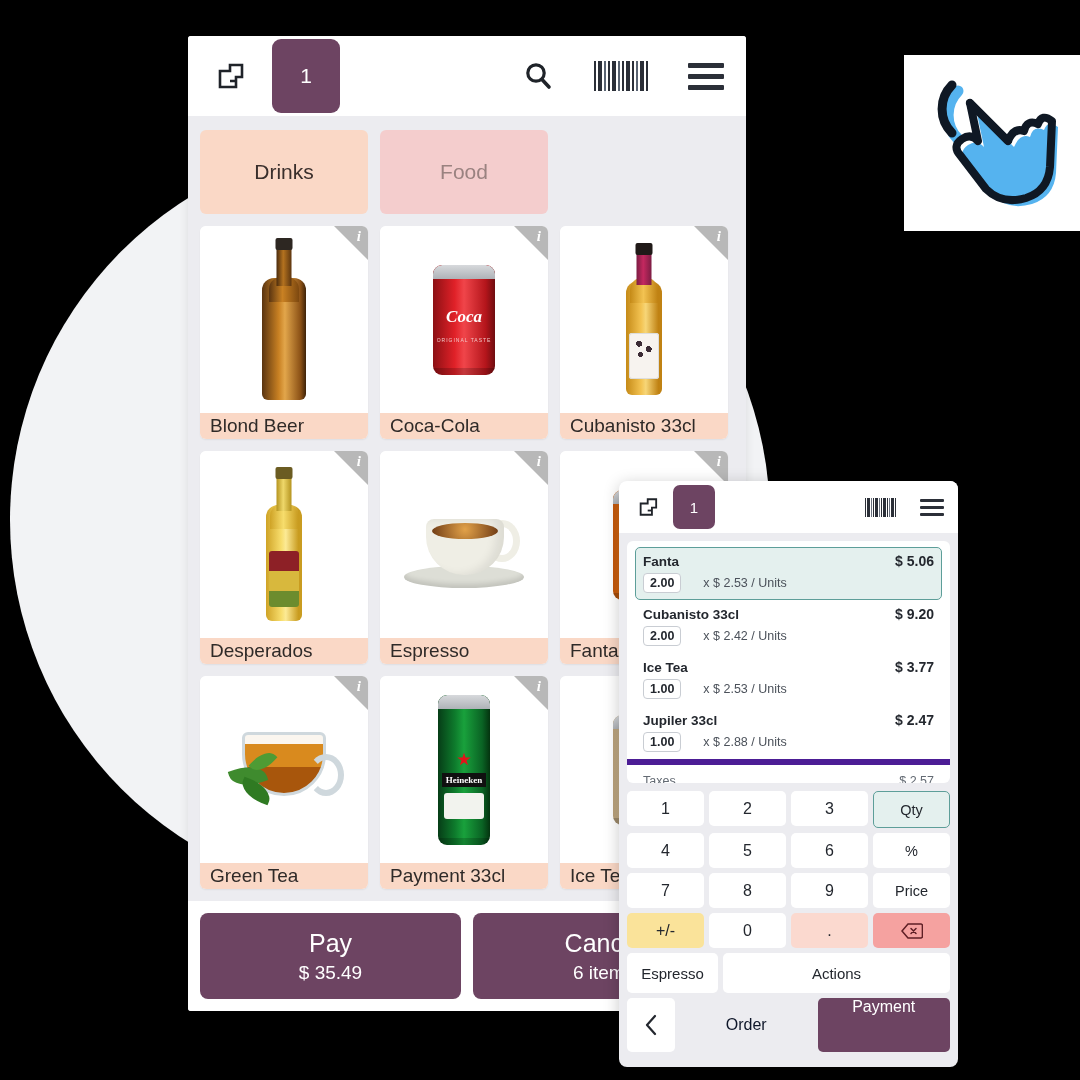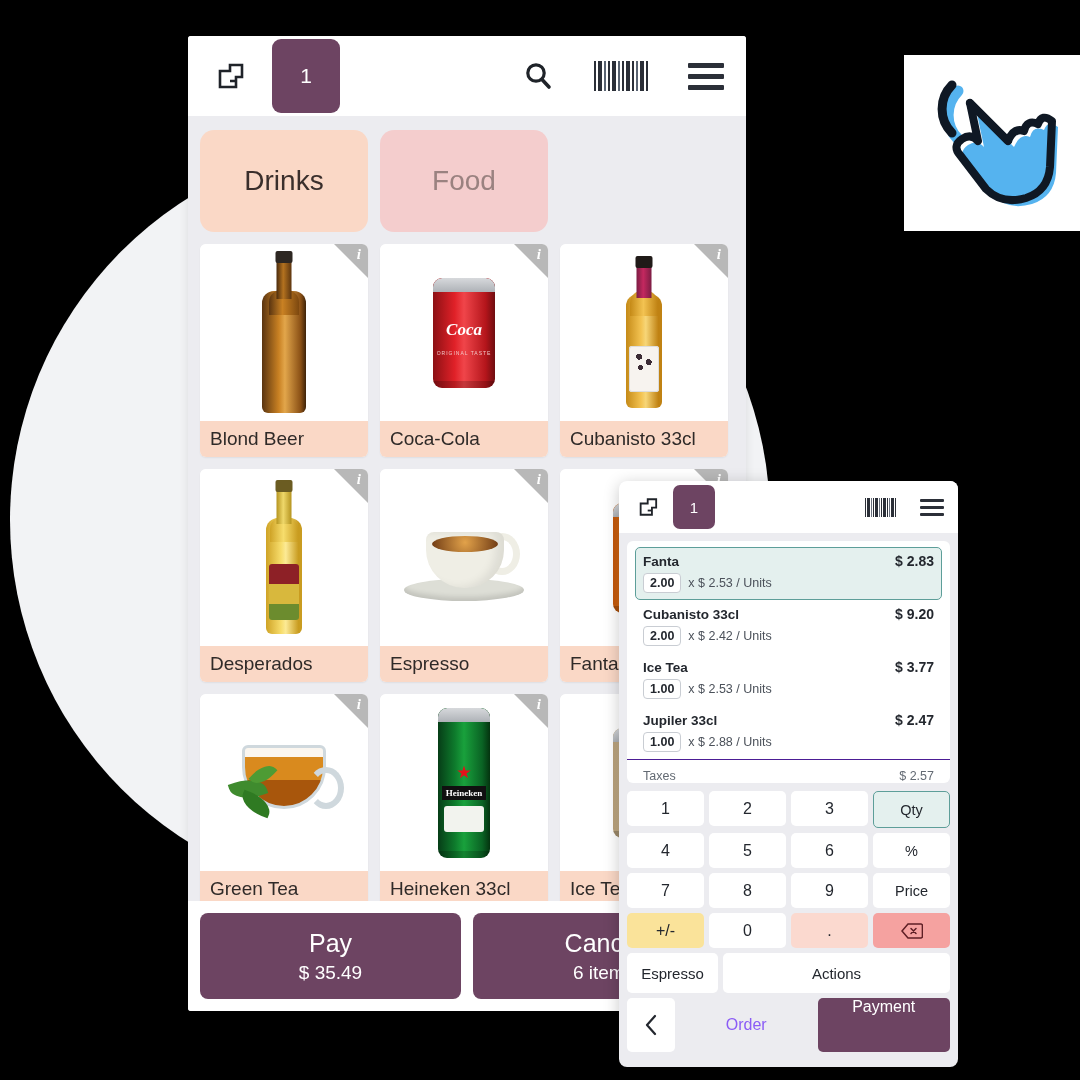--- a/index.html
+++ b/index.html
@@ -42,22 +42,22 @@
   .barcode i.w{width:4px;}
   .barcode i.s{background:#5a6472;}
 
   
   .hamburger{width:36px;display:flex;flex-direction:column;gap:6px;}
   .hamburger span{display:block;height:5px;border-radius:1px;background:#2b2f38;}
 
   
   .cats{display:flex;gap:12px;padding:14px 12px 8px 12px;}
   .cat{
-    height:102px;border-radius:14px;display:flex;align-items:center;
-    justify-content:center;font-size:28px;cursor:pointer;
+    height:84px;border-radius:6px;display:flex;align-items:center;
+    justify-content:center;font-size:21px;cursor:pointer;
   }
   .cat.drinks{width:168px;background:#fad8c6;color:#3a2f2c;}
   .cat.food{width:168px;background:#f4cdcd;color:#9a8280;}
 
   
   .grid{
     display:grid;grid-template-columns:repeat(3,168px);gap:12px;
     padding:4px 12px 12px 12px;
   }
   .tile{
@@ -69,21 +69,21 @@
   .corner{
     position:absolute;top:0;right:0;width:0;height:0;
     border-top:34px solid #b8b8b8;border-left:34px solid transparent;
   }
   .corner-i{
     position:absolute;top:2px;right:7px;color:#fff;font-size:15px;
     font-style:italic;font-family:"Liberation Serif", serif;font-weight:bold;
   }
   .tile-name{
     background:#fad8c6;color:#2f2a28;font-size:19px;
-    padding:8px 10px;height:36px;display:flex;align-items:center;
+    padding:8px 10px;height:26px;display:flex;align-items:center;
     box-sizing:border-box;white-space:nowrap;overflow:hidden;
   }
 
   
   .art{position:relative;}
   
   .bottle{position:relative;width:44px;height:160px;}
   .bottle .neck{position:absolute;left:50%;transform:translateX(-50%);top:0;width:15px;height:46px;border-radius:3px 3px 0 0;}
   .bottle .cap{position:absolute;left:50%;transform:translateX(-50%);top:-2px;width:17px;height:12px;border-radius:2px;background:#2d2722;}
   .bottle .body{position:absolute;left:0;bottom:0;width:44px;height:122px;border-radius:12px 12px 6px 6px;}
@@ -142,28 +142,28 @@
   .cart-card{
     margin:8px;background:#fff;border-radius:6px;overflow:hidden;
     height:242px;display:flex;flex-direction:column;
   }
   .cart-lines{flex:1;padding:6px 8px 0 8px;}
   .line{padding:6px 8px 7px 8px;border-radius:5px;cursor:pointer;}
   .line.selected{background:#e4f0ee;border:1.5px solid #5d9e99;padding:5px 7px 6px 7px;}
   .line-top{display:flex;justify-content:space-between;align-items:baseline;}
   .line-name{font-size:13.5px;font-weight:bold;color:#23272e;}
   .line-price{font-size:14px;font-weight:bold;color:#23272e;}
-  .line-sub{display:flex;align-items:center;gap:7px;margin-top:4px;}
+  .line-sub{display:flex;align-items:center;gap:22px;margin-top:4px;}
   .qty-box{
     border:1px solid #c9cdd3;border-radius:4px;background:#fff;
     font-size:12.5px;font-weight:bold;color:#23272e;padding:2px 6px;
   }
   .line-meta{font-size:12.5px;color:#4b515a;}
 
-  .totals{border-top:1px solid #4c1d95;padding:9px 16px 10px 16px;}
+  .totals{border-top:6px solid #4c1d95;padding:9px 16px 10px 16px;}
   .trow{display:flex;justify-content:space-between;align-items:baseline;}
   .trow.tax{font-size:12.5px;color:#636a73;margin-bottom:3px;}
 
   
   .keypad{margin:0 8px;display:grid;grid-template-columns:repeat(4,1fr);gap:5px;}
   .key{
     background:#fff;border-radius:5px;height:35px;display:flex;
     align-items:center;justify-content:center;font-size:16px;color:#23272e;cursor:pointer;
   }
   .key.mode{font-size:14.5px;}
@@ -171,21 +171,21 @@
   .key.plusminus{background:#fae39a;}
   .key.dot{background:#fbd9cf;}
   .key.back{background:#f5a2a0;}
   .key.back svg{display:block;}
 
   .row2{margin:5px 8px 0 8px;display:grid;grid-template-columns:91px 1fr;gap:5px;}
   .wbtn{background:#fff;border-radius:5px;height:40px;display:flex;align-items:center;justify-content:center;font-size:15px;color:#23272e;cursor:pointer;}
 
   .navrow{margin:5px 8px 8px 8px;display:grid;grid-template-columns:48px 1fr 1fr;gap:5px;}
   .nav-back{background:#fff;border-radius:5px;height:54px;display:flex;align-items:center;justify-content:center;cursor:pointer;}
-  .nav-order{background:#ececf0;border-radius:5px;height:54px;display:flex;align-items:center;justify-content:center;font-size:16px;color:#8b5cf6;cursor:pointer;}
+  .nav-order{background:#ececf0;border-radius:5px;height:54px;display:flex;align-items:center;justify-content:center;font-size:16px;color:#0f172a;cursor:pointer;}
   .nav-pay{background:#6d4462;border-radius:5px;height:54px;display:flex;justify-content:center;font-size:16px;color:#fff;cursor:pointer;}
 
   
   .cursor-card{
     position:absolute;left:904px;top:55px;width:176px;height:176px;background:#fff;
   }
   .cursor-card svg{position:absolute;left:14px;top:14px;}
 </style>
 </head>
 <body>
@@ -356,21 +356,21 @@
             <div class="top"></div>
               <div class="bot"></div>
             <div style="position:absolute;top:58px;left:50%;transform:translateX(-50%);width:14px;height:14px;background:#e4121a;clip-path:polygon(50% 0%,61% 35%,98% 35%,68% 57%,79% 91%,50% 70%,21% 91%,32% 57%,2% 35%,39% 35%);"></div>
             <div style="position:absolute;top:78px;left:4px;right:4px;height:14px;background:#101010;"></div>
             <div style="position:absolute;top:80px;left:0;right:0;text-align:center;color:#fff;font-size:9px;font-weight:bold;font-family:'Liberation Serif',serif;">Heineken</div>
             <div style="position:absolute;top:98px;left:6px;right:6px;height:26px;border-radius:3px;background:#f2f3ee;"></div>
           </div>
           <div class="corner"></div>
           <div class="corner-i">i</div>
         </div>
-        <div class="tile-name">Heineken 33cl</div>
+        <div class="tile-name">Payment 33cl</div>
       </div>
 
       <div class="tile">
         <div class="tile-img">
           <div class="can art" style="background:linear-gradient(90deg,#b8a07a,#e0cfa9 40%,#f0e4c8 55%,#bfa87f 90%);">
             <div class="top"></div>
               <div class="bot"></div>
           </div>
           <div class="corner"></div>
           <div class="corner-i">i</div>
@@ -428,21 +428,21 @@
           </span>
       </div>
     </div>
 
     <div class="cart-card">
       <div class="cart-lines">
 
         <div class="line selected">
           <div class="line-top">
             <span class="line-name">Fanta</span>
-            <span class="line-price">$ 2.83</span>
+            <span class="line-price">$ 5.06</span>
           </div>
           <div class="line-sub">
             <span class="qty-box">2.00</span>
             <span class="line-meta">x $ 2.53 / Units</span>
           </div>
         </div>
 
         <div class="line">
           <div class="line-top">
             <span class="line-name">Cubanisto 33cl</span>

